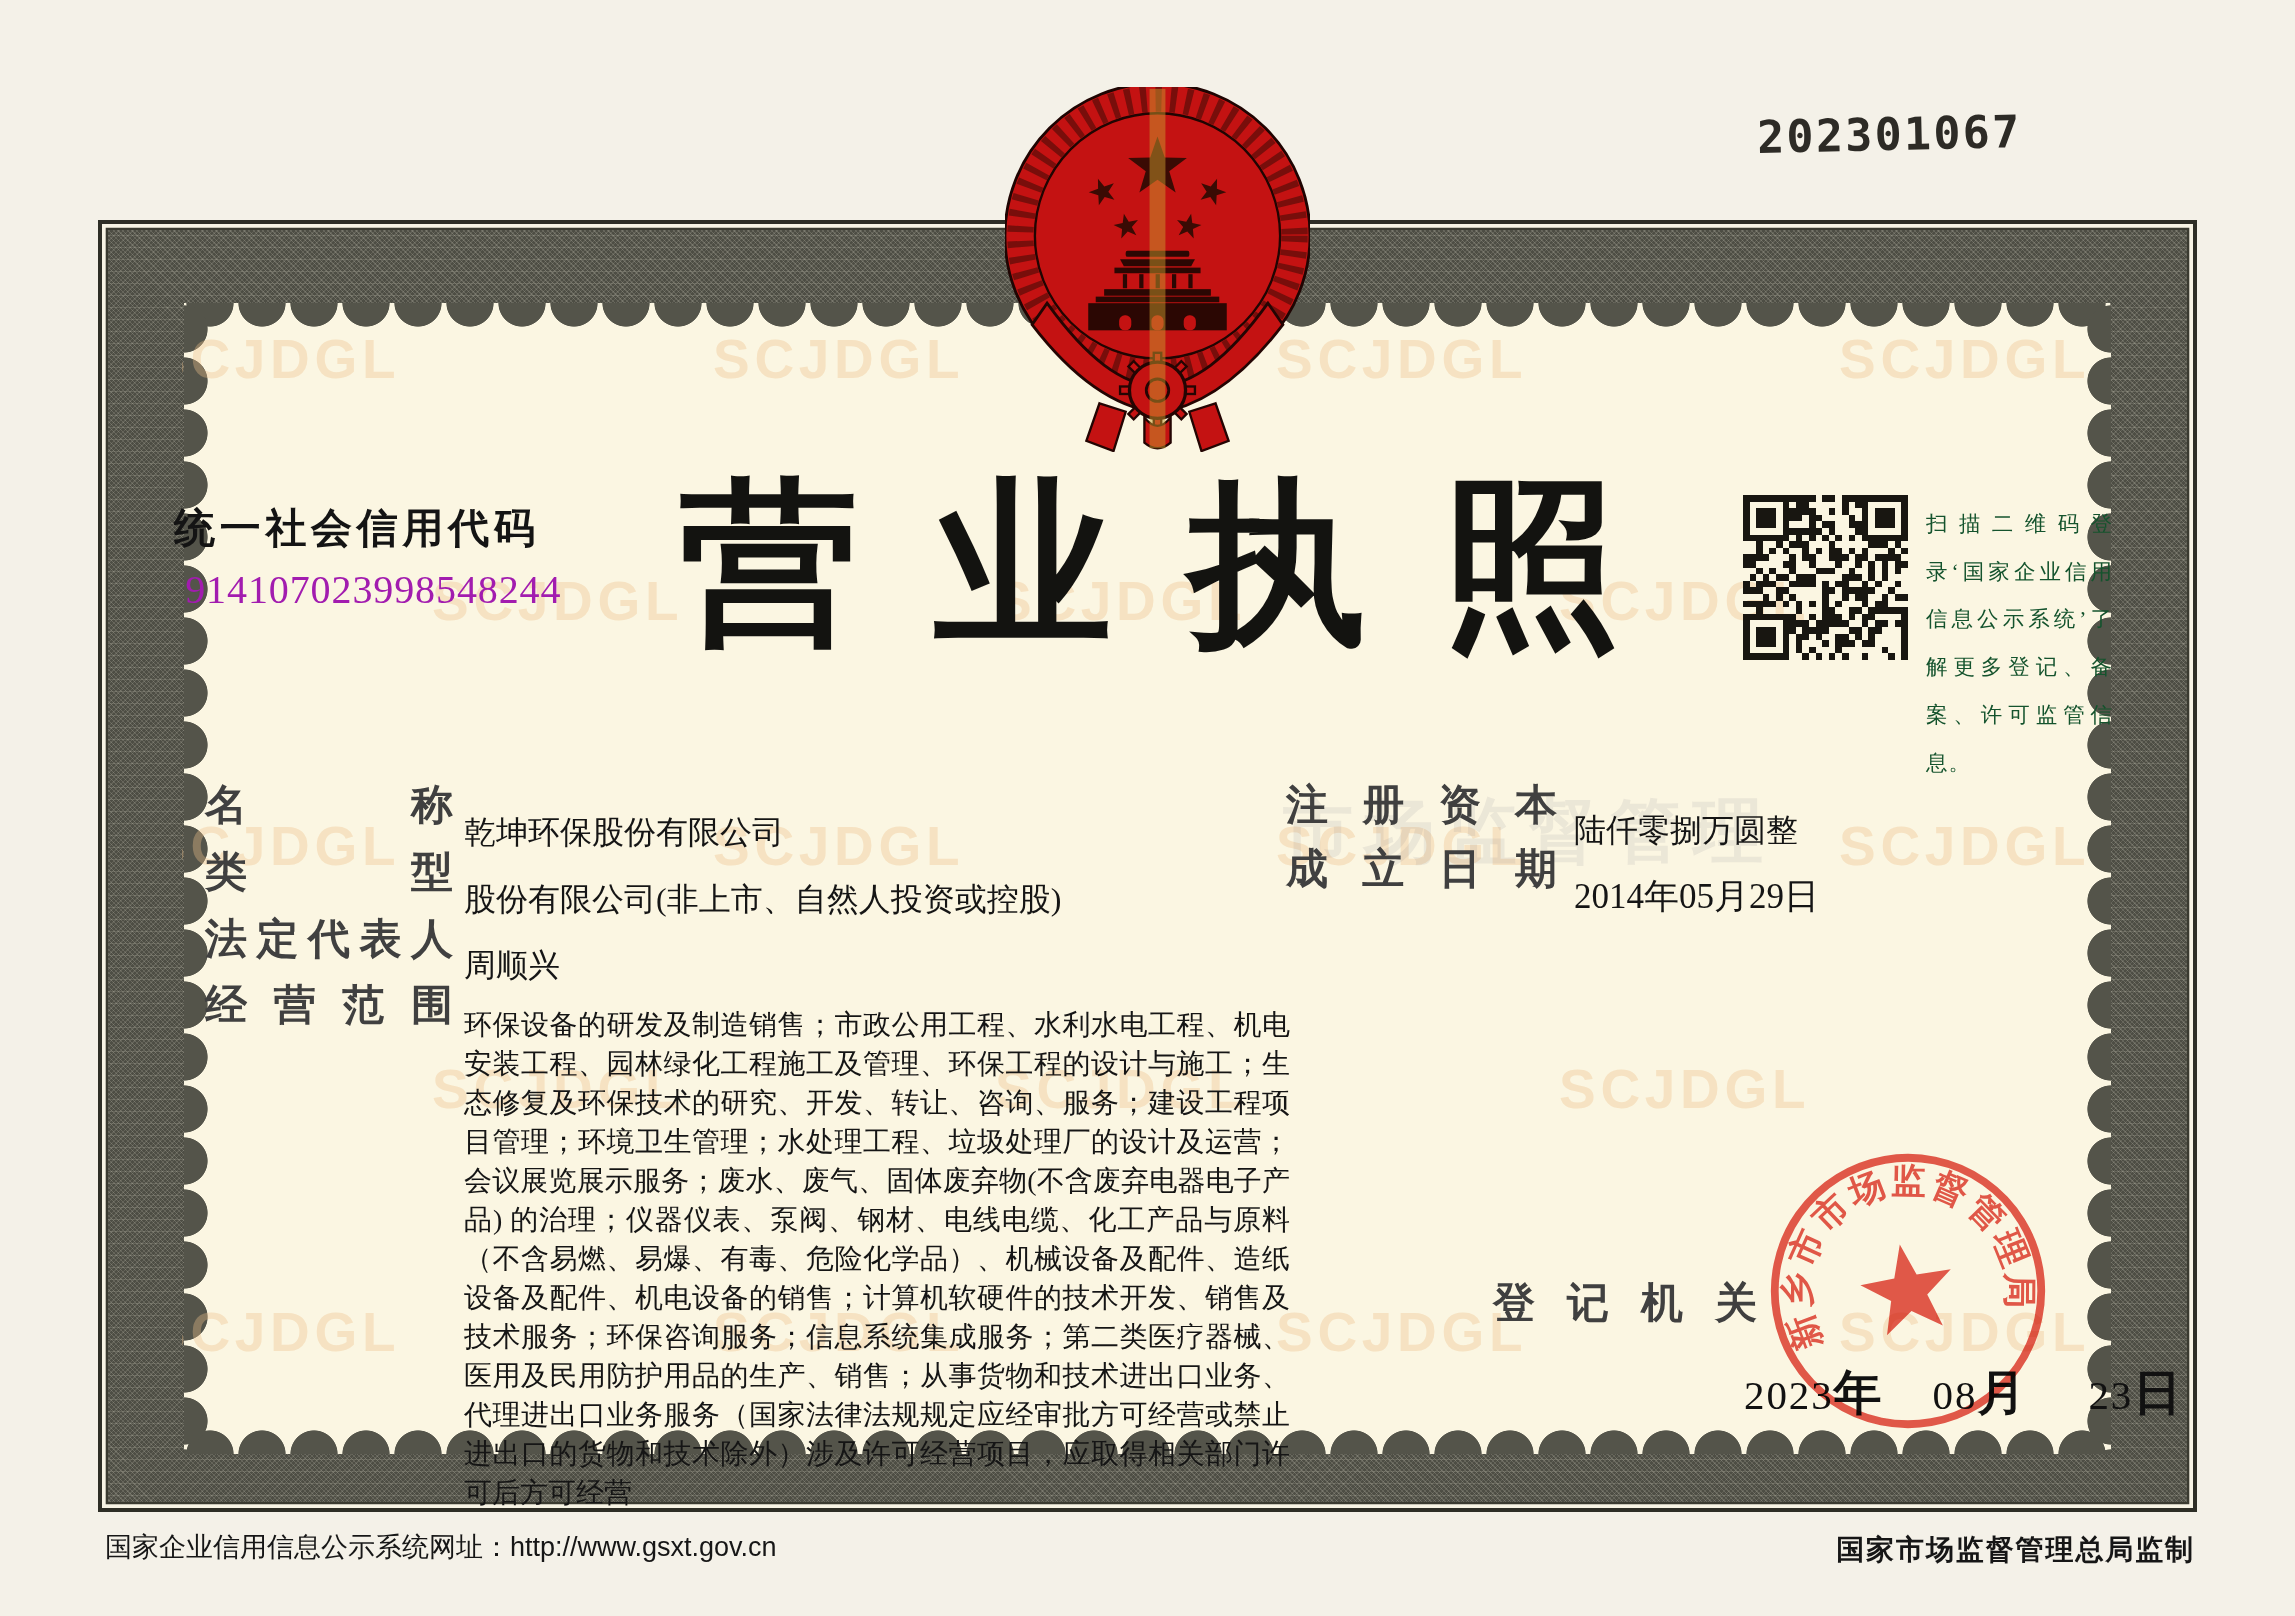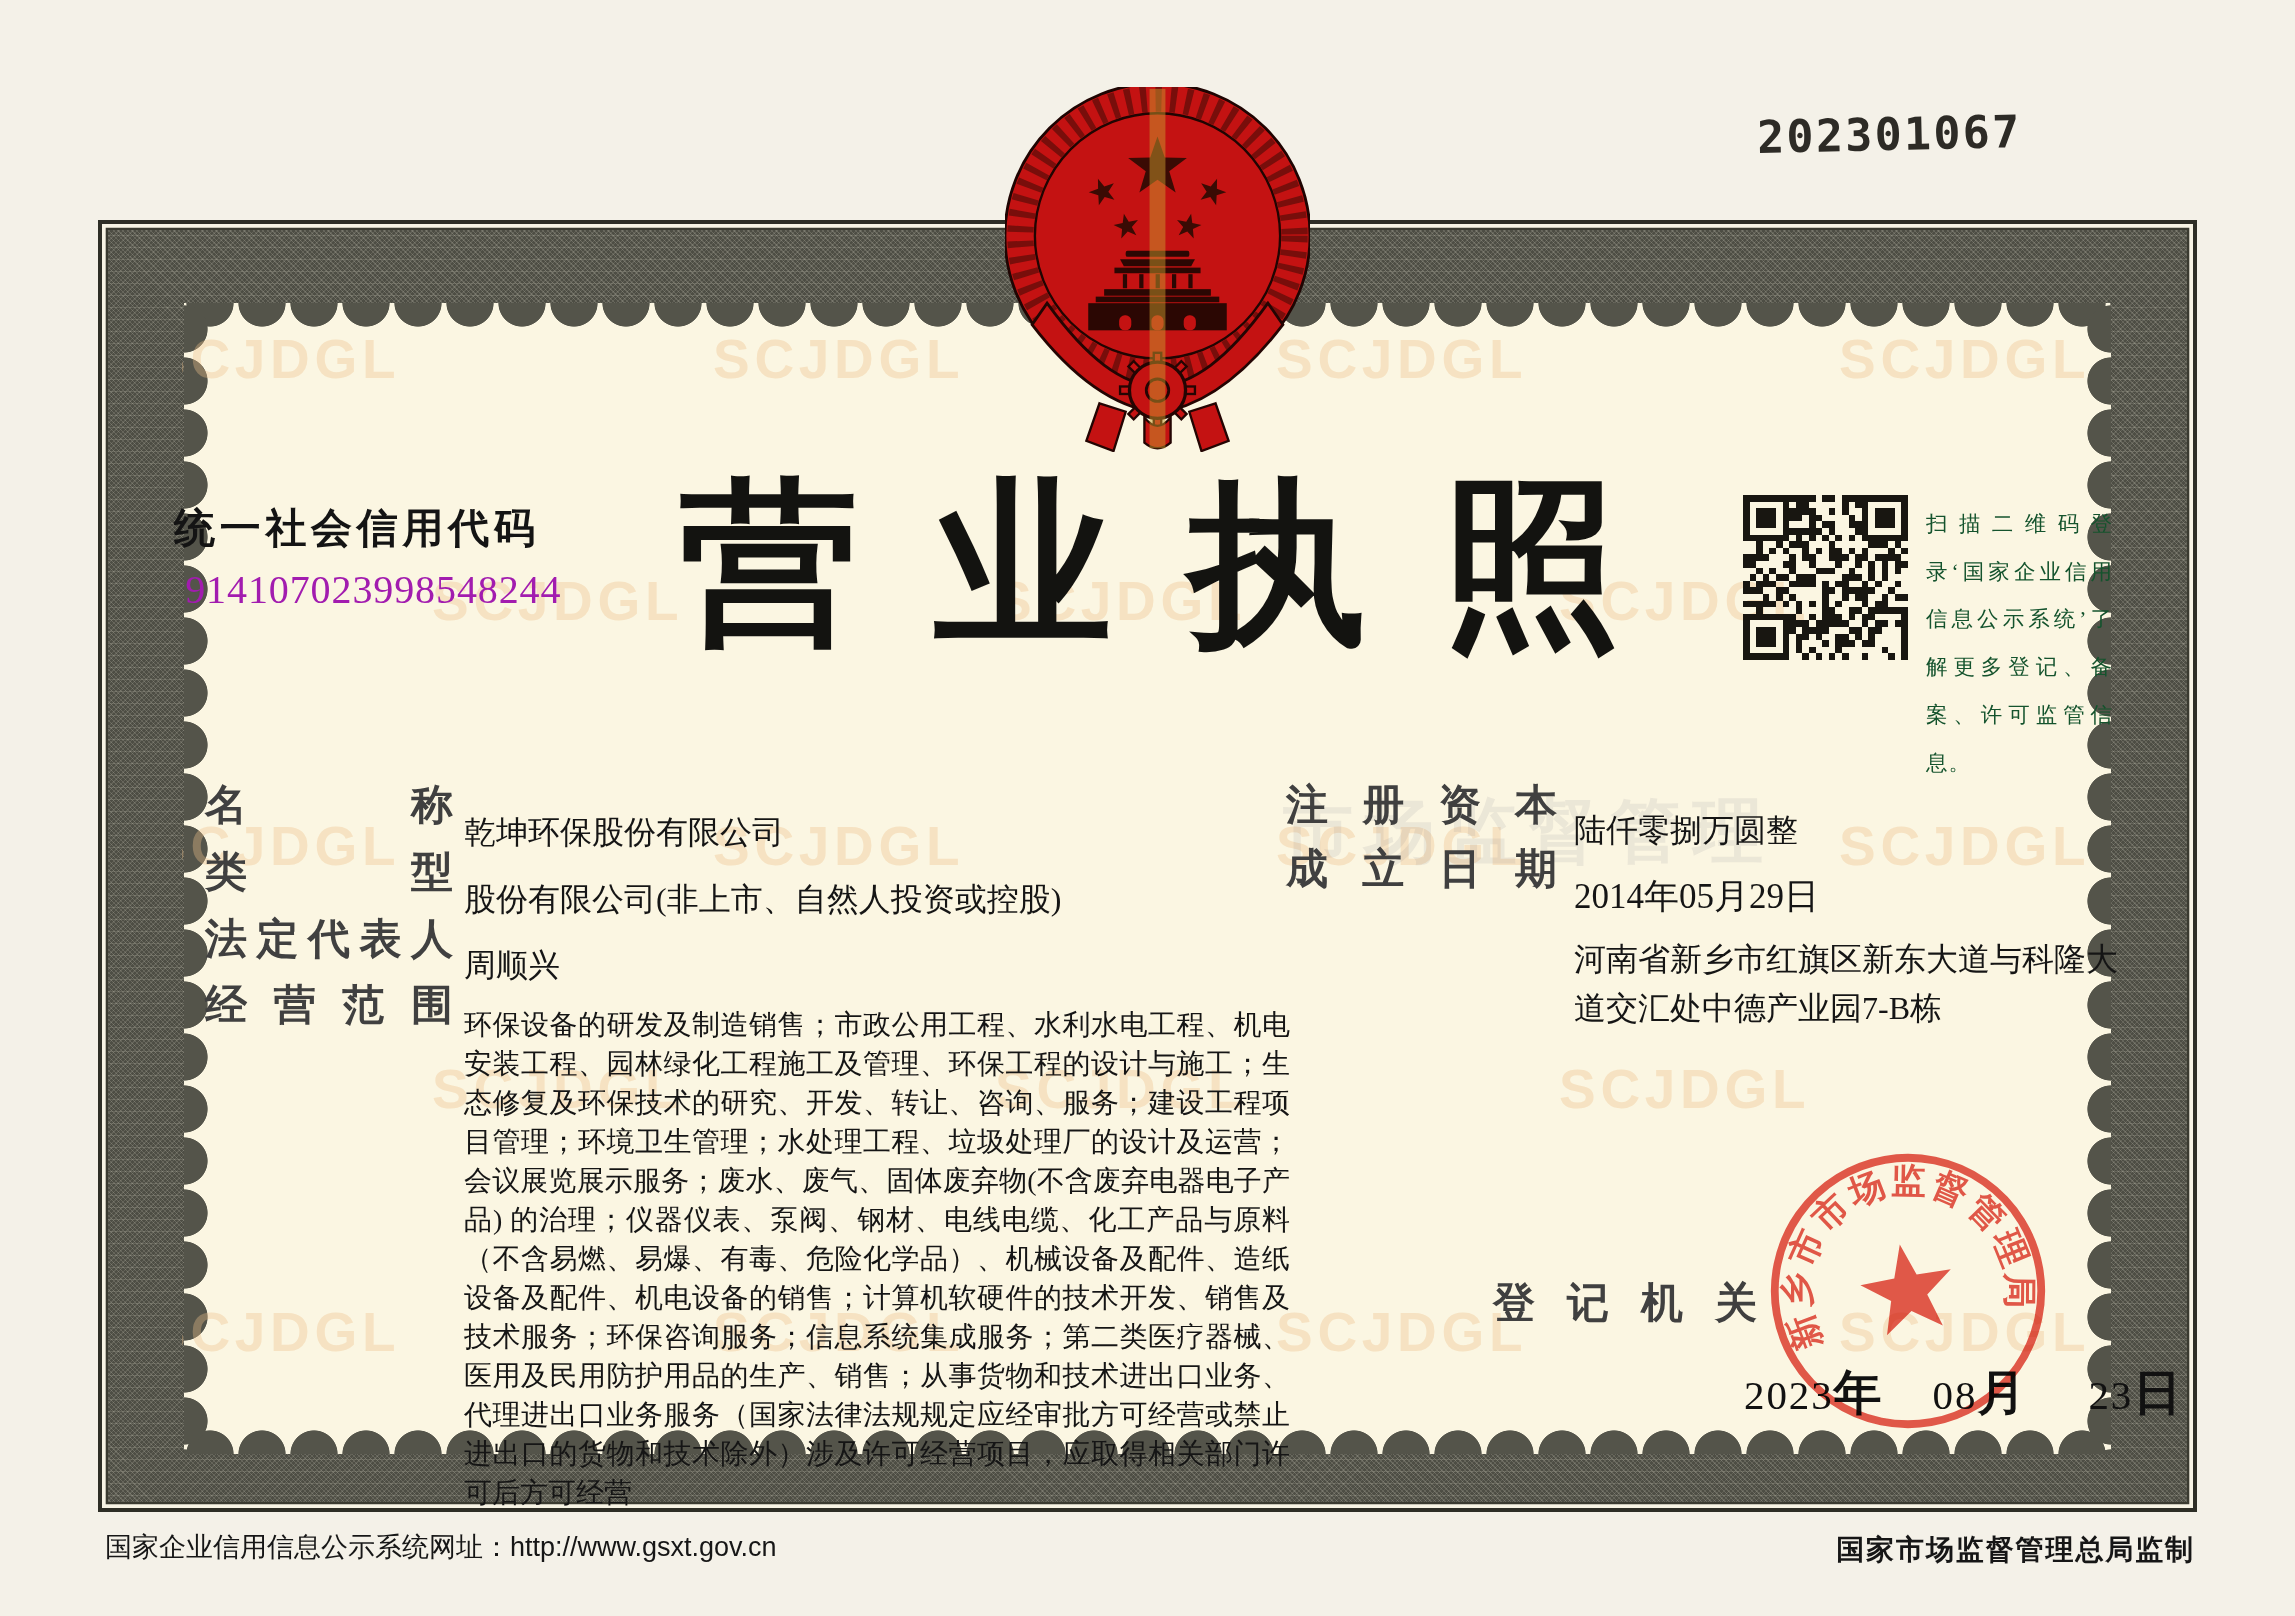--- a/index.html
+++ b/index.html
@@ -846,21 +846,20 @@
 
   <div class="flabel lbl-left" style="top:977px;">经营范围</div>
   <div class="fvalue val-left scope-text" style="top:981px;">环保设备的研发及制造销售；市政公用工程、水利水电工程、机电安装工程、园林绿化工程施工及管理、环保工程的设计与施工；生态修复及环保技术的研究、开发、转让、咨询、服务；建设工程项目管理；环境卫生管理；水处理工程、垃圾处理厂的设计及运营；会议展览展示服务；废水、废气、固体废弃物(不含废弃电器电子产品) 的治理；仪器仪表、泵阀、钢材、电线电缆、化工产品与原料（不含易燃、易爆、有毒、危险化学品）、机械设备及配件、造纸设备及配件、机电设备的销售；计算机软硬件的技术开发、销售及技术服务；环保咨询服务；信息系统集成服务；第二类医疗器械、医用及民用防护用品的生产、销售；从事货物和技术进出口业务、代理进出口业务服务（国家法律法规规定应经审批方可经营或禁止进出口的货物和技术除外）涉及许可经营项目，应取得相关部门许可后方可经营</div>
 
   <div class="flabel lbl-right" style="top:777px;">注册资本</div>
   <div class="fvalue val-right" style="top:785px;">陆仟零捌万圆整</div>
 
   <div class="flabel lbl-right" style="top:841px;">成立日期</div>
   <div class="fvalue val-right" style="top:849px;font-size:35px;">2014年05月29日</div>
 
-  <div class="fvalue val-right addr-text" style="top:911px;">河南省新乡市红旗区新东大道与科隆大道交汇处中德产业园7-B栋</div>
 
   <div class="flabel authority">登记机关</div>
 
   <svg class="seal" viewBox="0 0 640 640" aria-hidden="true">
     <circle class="seal-red-s" cx="320" cy="320" r="290" fill="none" stroke-width="17" opacity="0.93"></circle>
     <use href="#star5" class="seal-red-f" transform="translate(320,322) scale(1.05)" opacity="0.93"></use>
     <path id="sealArc" d="M 132 428 A 216 216 0 1 1 508 428" fill="none"></path>
     <text class="seal-red-f" opacity="0.93">
       <textPath href="#sealArc" startOffset="50%" text-anchor="middle">新乡市市场监督管理局</textPath>
     </text>

